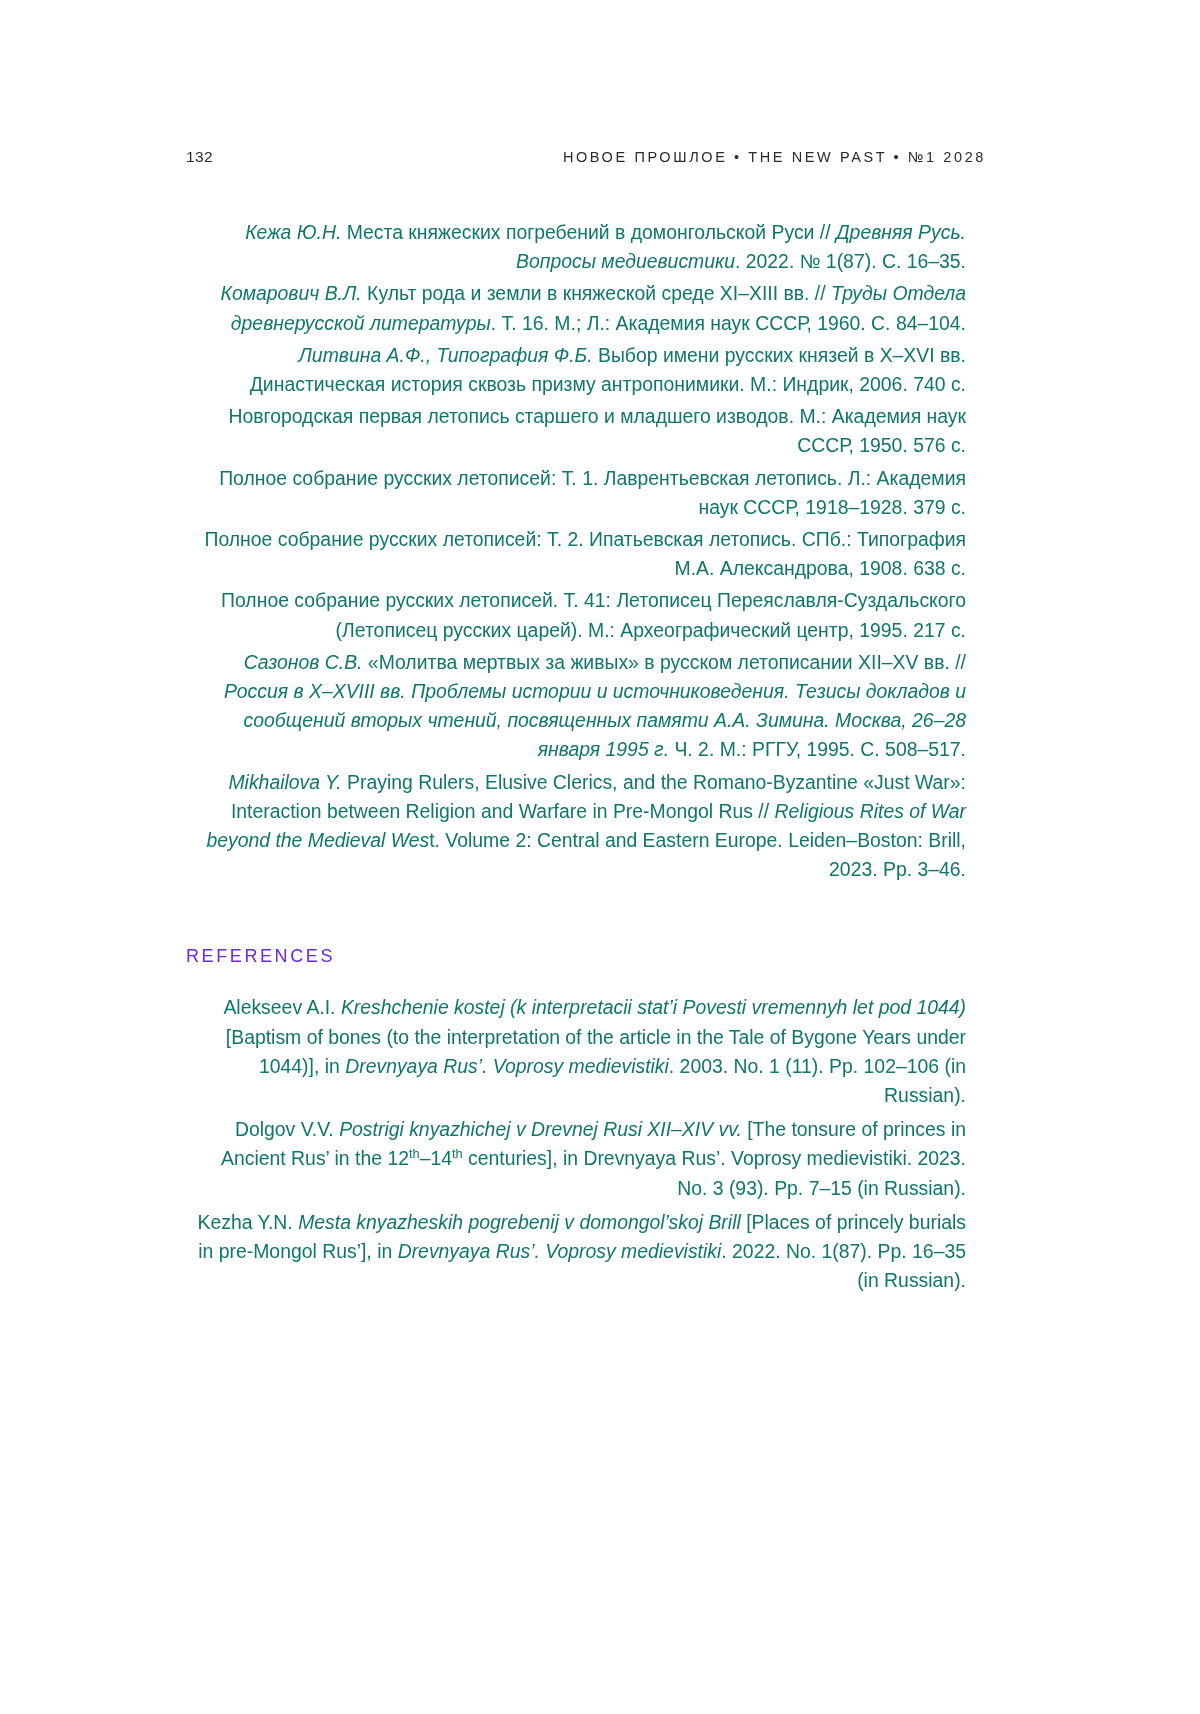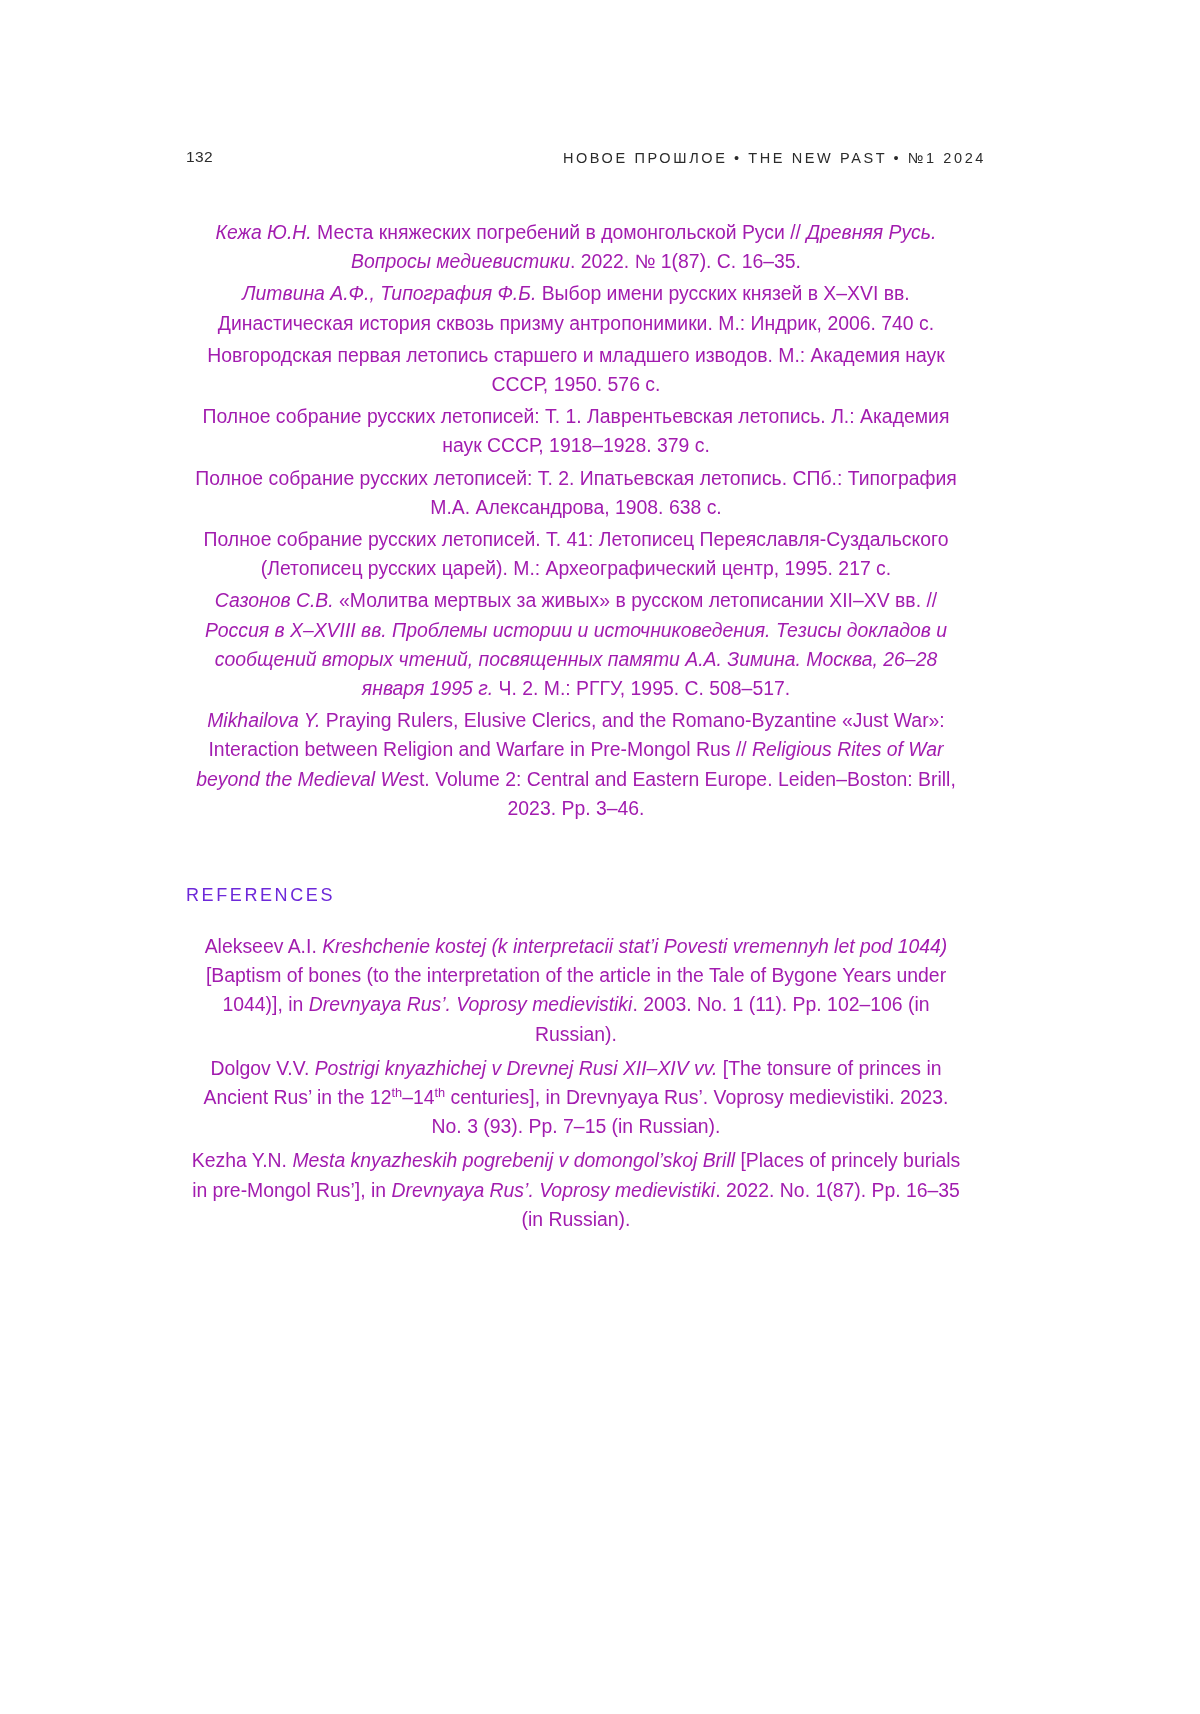--- a/index.html
+++ b/index.html
@@ -16,21 +16,21 @@
     color: #1a1a1a;
     box-sizing: border-box;
     overflow: hidden;
   }
   .header {
     position: absolute;
     top: 148px;
     left: 186px;
     width: 800px;
     display: flex;
-    align-items: flex-end;
+    align-items: center;
   }
   .folio {
     font-size: 15.5px;
     letter-spacing: 0.4px;
     color: #2b2b2b;
   }
   .running-head {
     margin-left: auto;
     font-size: 14.5px;
     letter-spacing: 2.6px;
@@ -40,23 +40,23 @@
   .content {
     position: absolute;
     top: 218px;
     left: 186px;
     width: 780px;
   }
   .ref {
     font-size: 19.4px;
     line-height: 29.2px;
     margin: 0 0 3px 0;
-    text-align: center;
+    text-align: right;
     hyphens: manual;
-    color: #a21caf;
+    color: #0f766e;
   }
   .ref i, .ref em {
     font-style: italic;
   }
   .section-title {
     margin-top: 62px;
     margin-bottom: 26px;
     font-size: 18px;
     letter-spacing: 2.6px;
     color: #6d28d9;
@@ -70,27 +70,28 @@
     line-height: 0;
   }
 </style>
 </head>
 <body>
 
 <div class="page">
 
   <div class="header">
     <span class="folio">132</span>
-    <span class="running-head">НОВОЕ ПРОШЛОЕ • THE NEW PAST • №1 2024</span>
+    <span class="running-head">НОВОЕ ПРОШЛОЕ • THE NEW PAST • №1 2028</span>
   </div>
 
   <div class="content">
 
     <div>
       <p class="ref"><i>Кежа Ю.Н.</i> Места княжеских погребений в домонгольской Руси // <i>Древняя Русь. Вопросы медиевистики</i>. 2022. № 1(87). С. 16–35.</p>
+      <p class="ref"><i>Комарович В.Л.</i> Культ рода и земли в княжеской среде XI–XIII вв. // <i>Труды Отдела древнерусской литературы</i>. Т. 16. М.; Л.: Академия наук СССР, 1960. С. 84–104.</p>
       <p class="ref"><i>Литвина А.Ф., Типография Ф.Б.</i> Выбор имени русских князей в X–XVI вв. Династическая история сквозь призму антропонимики. М.: Индрик, 2006. 740 с.</p>
       <p class="ref">Новгородская первая летопись старшего и младшего изводов. М.: Академия наук СССР, 1950. 576 с.</p>
       <p class="ref">Полное собрание русских летописей: Т. 1. Лаврентьевская летопись. Л.: Академия наук СССР, 1918–1928. 379 с.</p>
       <p class="ref">Полное собрание русских летописей: Т. 2. Ипатьевская летопись. СПб.: Типография М.А. Александрова, 1908. 638 с.</p>
       <p class="ref">Полное собрание русских летописей. Т. 41: Летописец Переяславля-Суздальского (Летописец русских царей). М.: Археографический центр, 1995. 217 с.</p>
       <p class="ref"><i>Сазонов С.В.</i> «Молитва мертвых за живых» в русском летописании XII–XV вв. // <i>Россия в X–XVIII вв. Проблемы истории и источниковедения. Тезисы докладов и сообщений вторых чтений, посвященных памяти А.А. Зимина. Москва, 26–28 января 1995 г.</i> Ч. 2. М.: РГГУ, 1995. С. 508–517.</p>
       <p class="ref"><i>Mikhailova Y.</i> Praying Rulers, Elusive Clerics, and the Romano-Byzantine «Just War»: Interaction between Religion and Warfare in Pre-Mongol Rus // <i>Religious Rites of War beyond the Medieval Wes</i>t. Volume 2: Central and Eastern Europe. Leiden–Boston: Brill, 2023. Pp. 3–46.</p>
     </div>
 
     <div class="section-title">REFERENCES</div>

